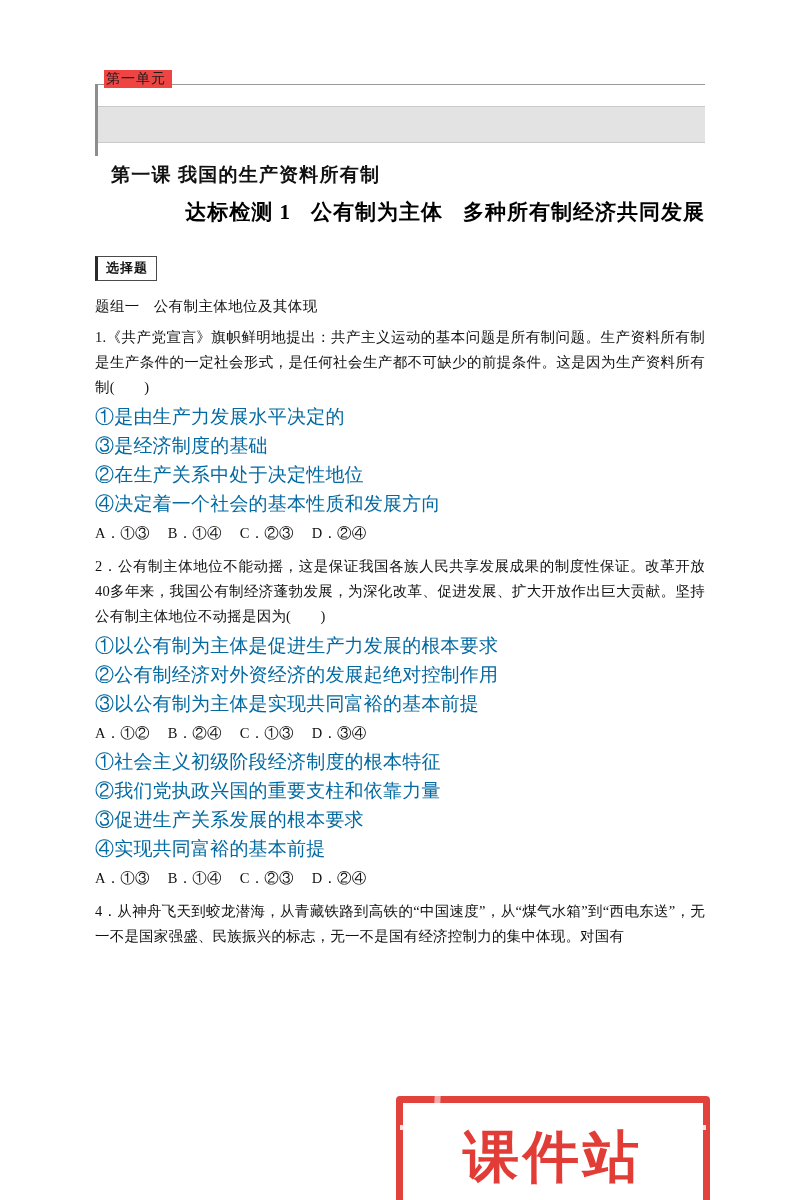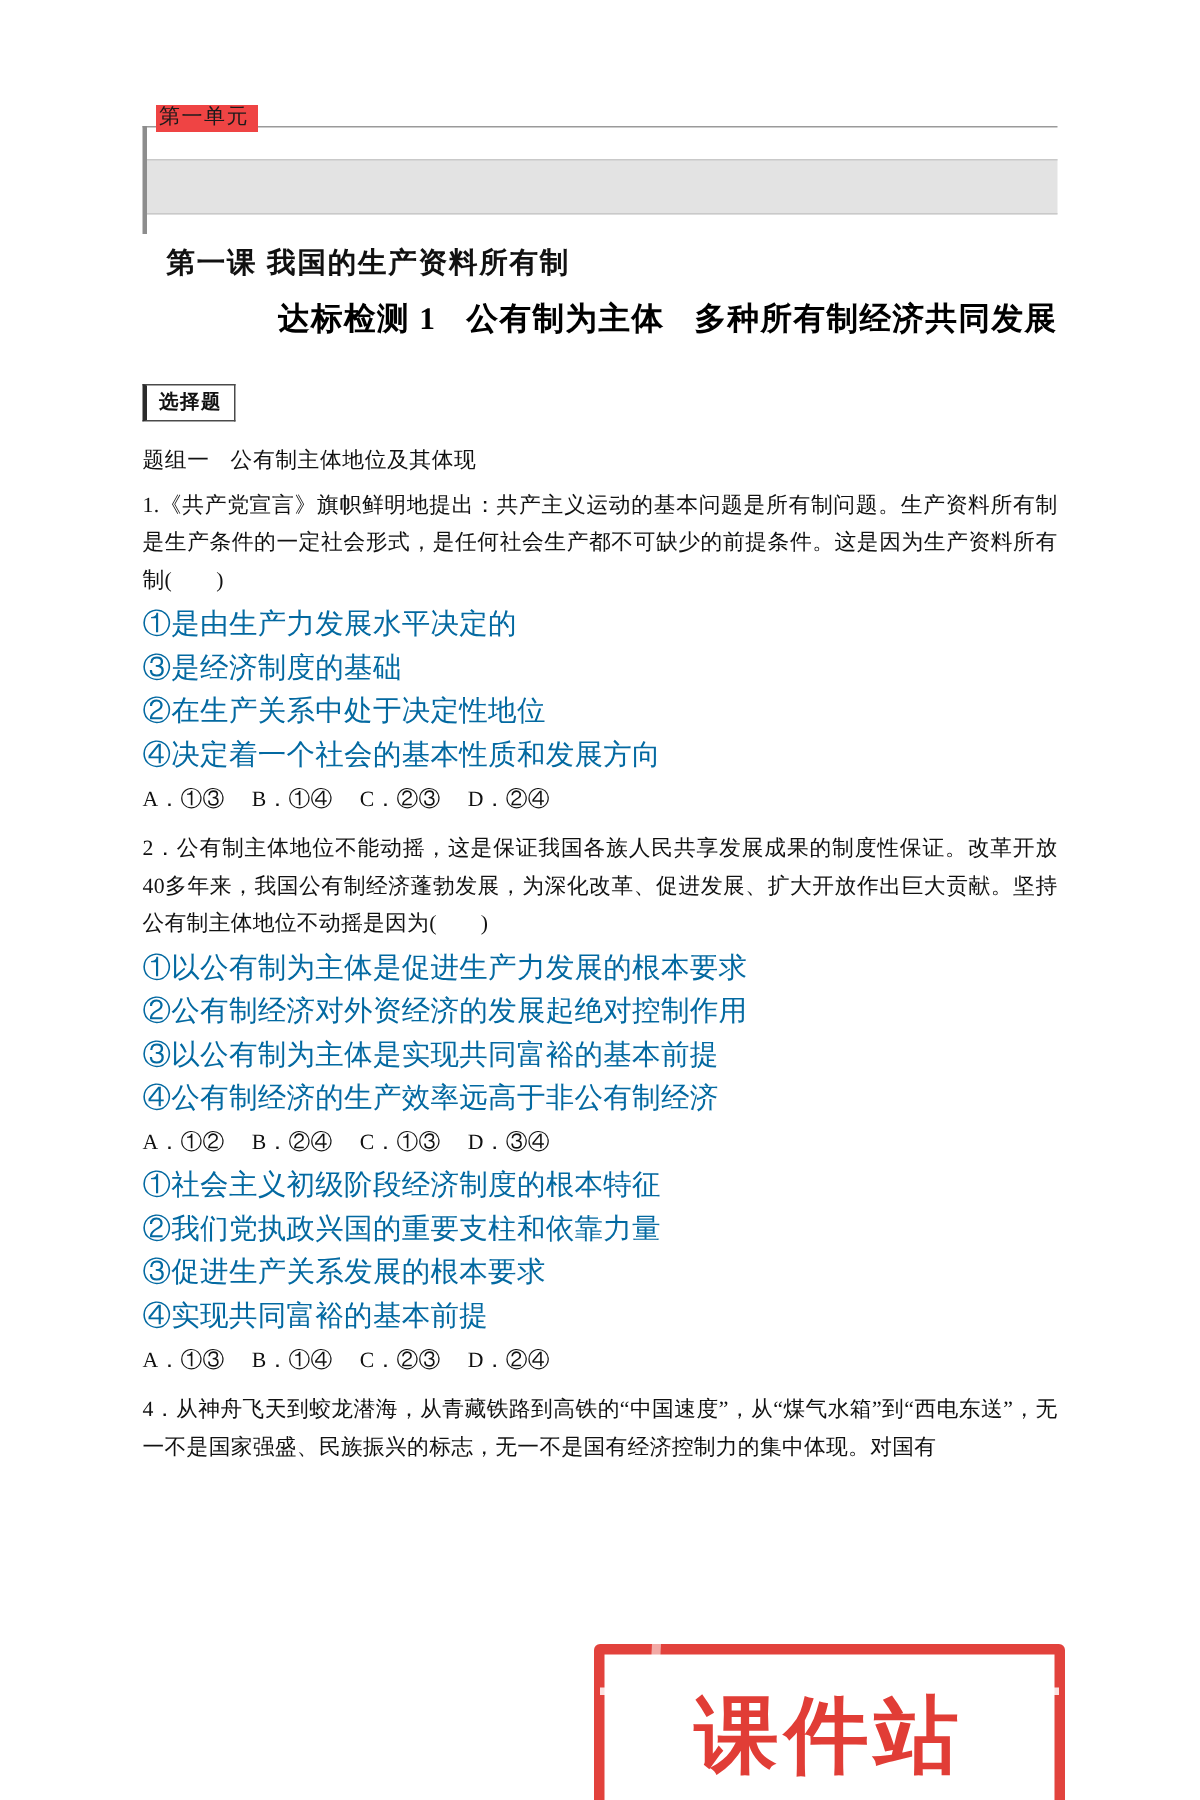--- a/index.html
+++ b/index.html
@@ -217,21 +217,20 @@
   <p class="opt">④决定着一个社会的基本性质和发展方向</p>
   <p class="choices">
     <span class="c">A．①③</span><span class="c">B．①④</span><span class="c">C．②③</span><span class="c">D．②④</span>
   </p>
 
   
   <p class="q">2．公有制主体地位不能动摇，这是保证我国各族人民共享发展成果的制度性保证。改革开放40多年来，我国公有制经济蓬勃发展，为深化改革、促进发展、扩大开放作出巨大贡献。坚持公有制主体地位不动摇是因为(　　)</p>
   <p class="opt">①以公有制为主体是促进生产力发展的根本要求</p>
   <p class="opt">②公有制经济对外资经济的发展起绝对控制作用</p>
   <p class="opt">③以公有制为主体是实现共同富裕的基本前提</p>
-  <p class="opt">④公有制经济的生产效率远高于非公有制经济</p>
   <p class="choices">
     <span class="c">A．①②</span><span class="c">B．②④</span><span class="c">C．①③</span><span class="c">D．③④</span>
   </p>
 
   
   <p class="opt">①社会主义初级阶段经济制度的根本特征</p>
   <p class="opt">②我们党执政兴国的重要支柱和依靠力量</p>
   <p class="opt">③促进生产关系发展的根本要求</p>
   <p class="opt">④实现共同富裕的基本前提</p>
   <p class="choices">

